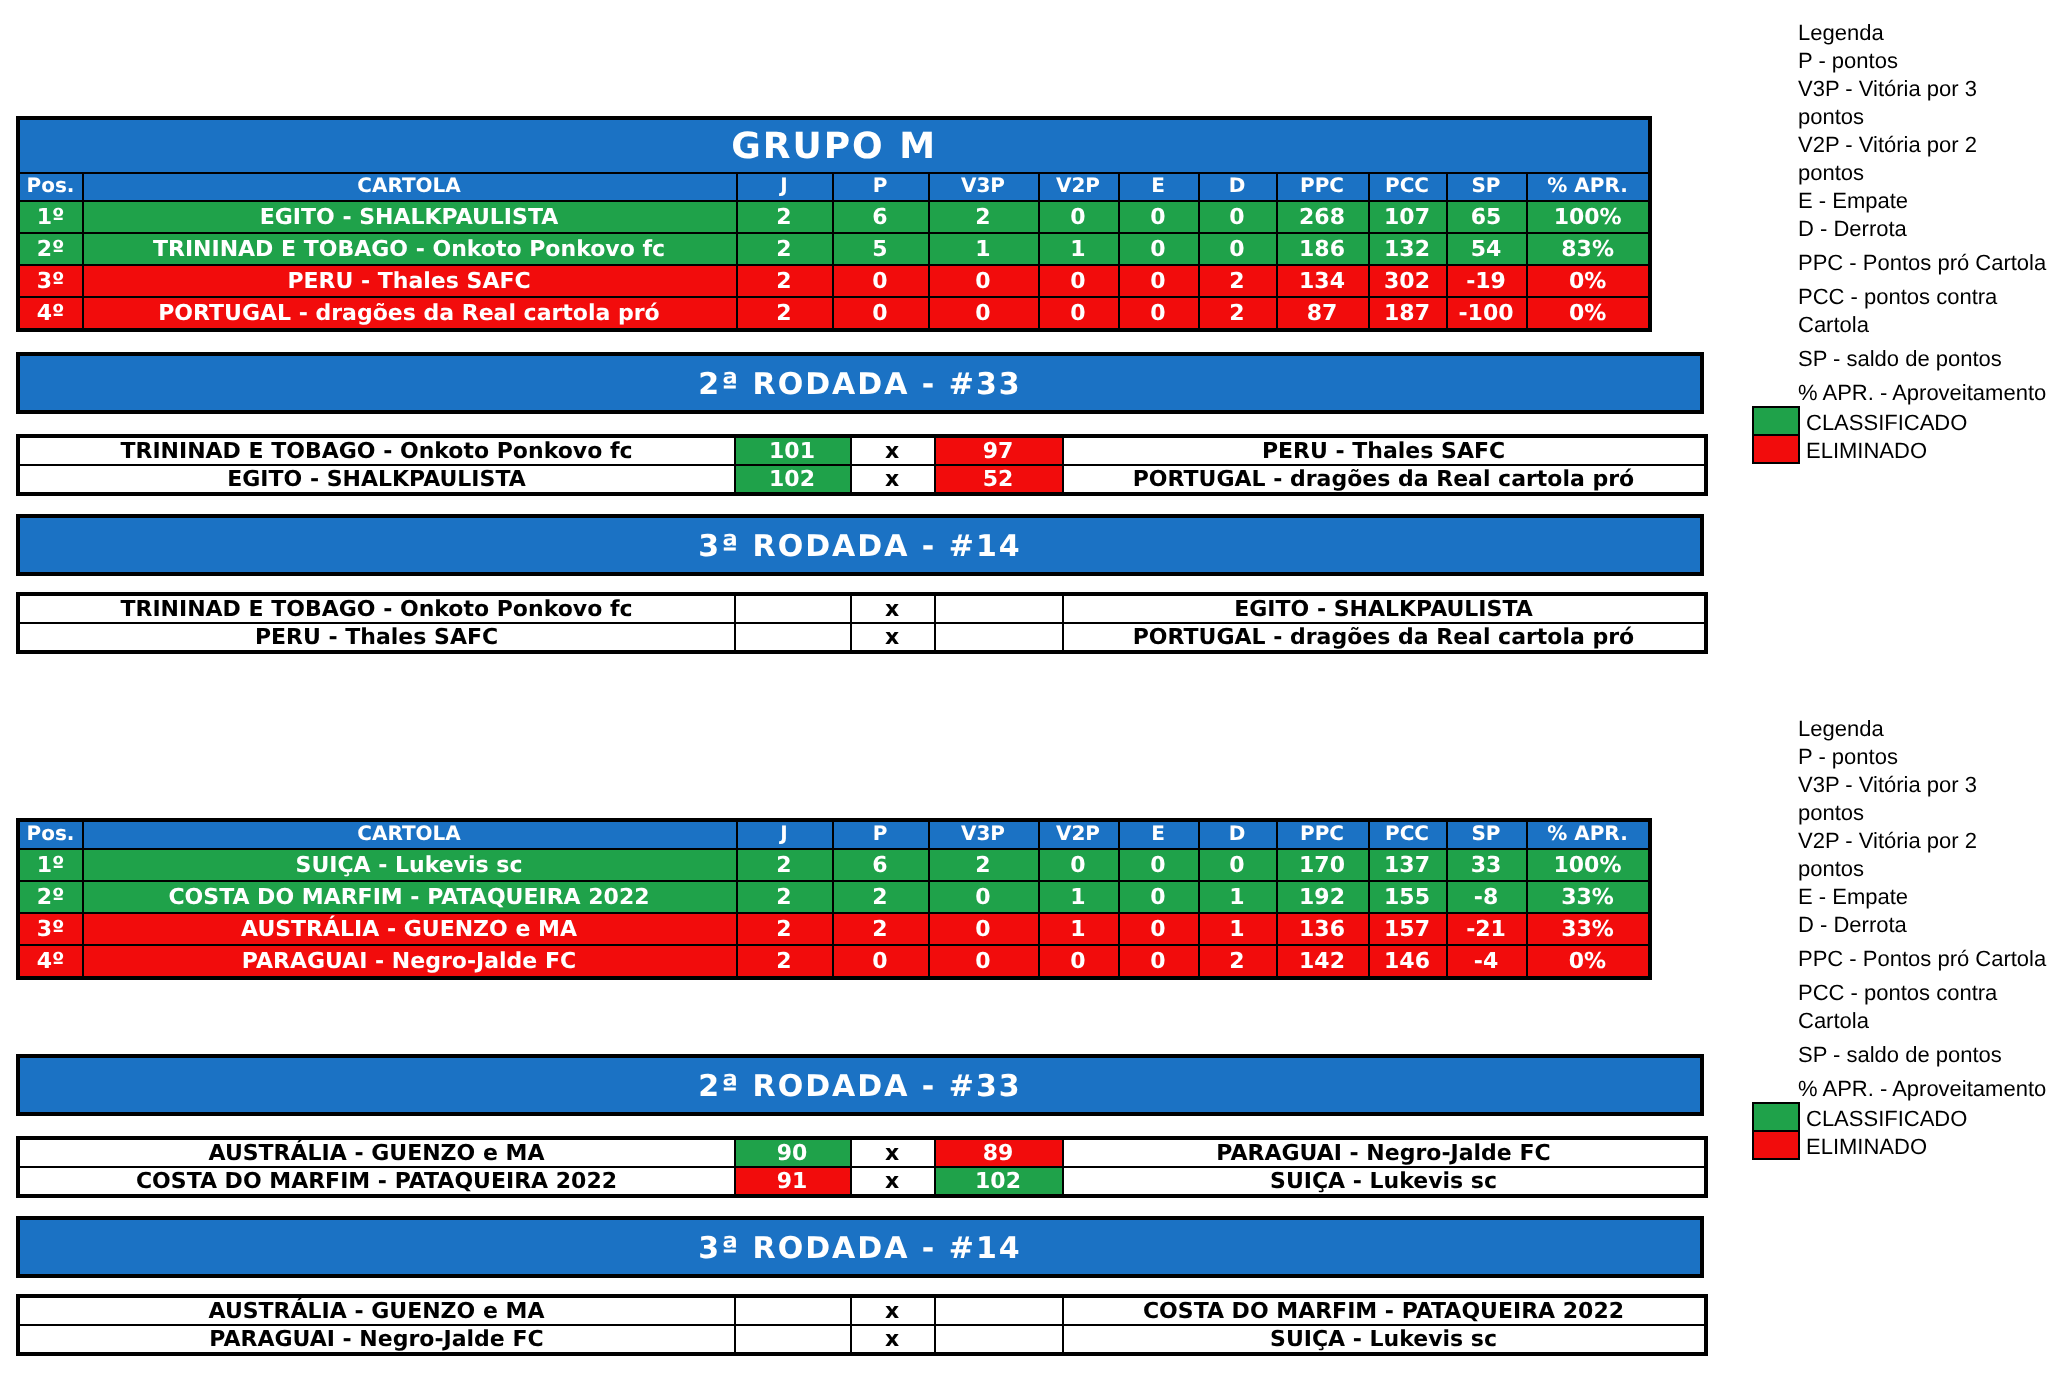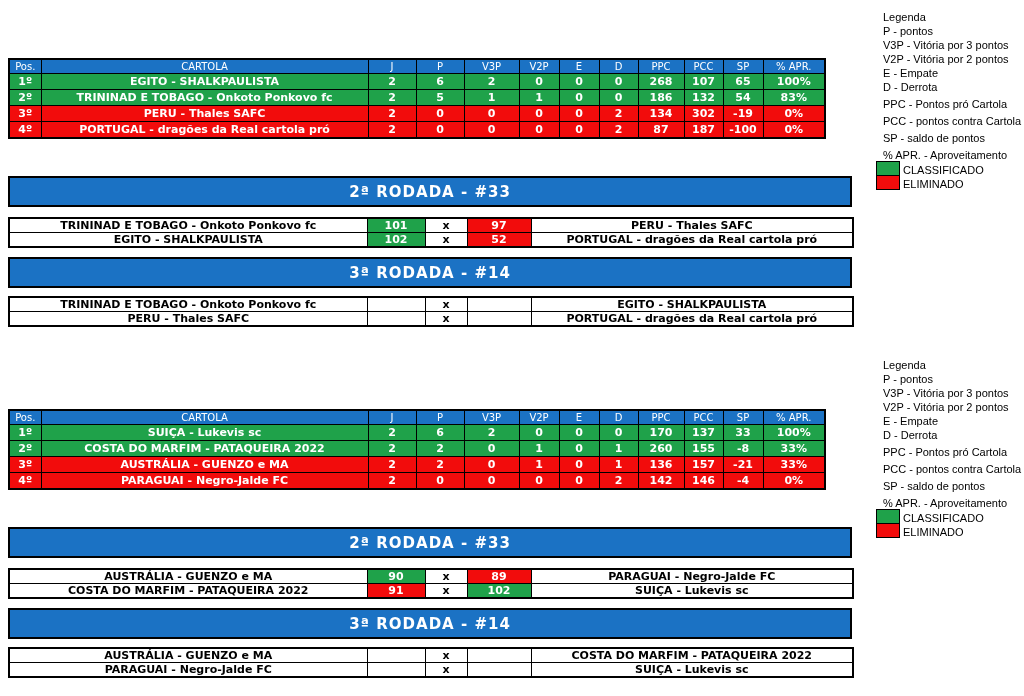--- a/index.html
+++ b/index.html
@@ -6,42 +6,42 @@
   html,body{margin:0;padding:0;}
   body{width:1024px;height:696px;background:#fff;position:relative;overflow:hidden;
        font-family:"DejaVu Sans",sans-serif;}
   .abs{position:absolute;}
   table{border-collapse:collapse;table-layout:fixed;}
 
   
   .standings{width:816px;border:2px solid #000;}
   .standings td{border:1px solid #000;text-align:center;overflow:hidden;white-space:nowrap;padding:0;}
   .title-cell{height:26px;background:var(--blue);color:#fff;font-weight:bold;font-size:18px;letter-spacing:1px;}
-  .cols td{height:13px;background:var(--blue);color:#fff;font-weight:normal;font-size:10px;}
+  .cols td{height:13px;background:var(--blue);color:#fff;font-weight:bold;font-size:10px;}
   .data td{height:15px;color:#fff;font-weight:bold;font-size:11px;}
   tr.classified td{background:var(--green);}
   tr.eliminated td{background:var(--red);}
 
   
   .round-bar{box-sizing:border-box;width:844px;height:31px;background:var(--blue);border:2px solid #000;
              color:#fff;font-weight:bold;font-size:15px;letter-spacing:1px;
              display:flex;align-items:center;justify-content:center;}
 
   
   .match{width:844px;border:2px solid #000;background:#fff;}
   .match td{border:1px solid #000;height:13px;text-align:center;font-weight:bold;font-size:11px;
             color:#000;white-space:nowrap;overflow:hidden;padding:0;}
   .match td.score{color:#fff;margin-left:17px;}
   .score.win{background:var(--green);}
   .score.loss{background:var(--red);}
   .score.none{background:#fff;}
 
   
   .legend{width:148px;font-family:"Liberation Sans",sans-serif;font-size:11px;color:#000;}
-  .legend-title,.legend-item{padding-left:7px;line-height:14px;}
+  .legend-title,.legend-item{padding-left:7px;line-height:14px;margin-left:16px;}
   .legend-item:nth-child(n+7){margin-top:3px;}
   .swatch-row{display:flex;align-items:flex-end;height:15px;margin-top:-1px;}
   .swatch-row:first-of-type{margin-top:2px;}
   .swatch{box-sizing:border-box;width:24px;height:15px;border:1px solid #000;margin-right:3px;flex:none;}
   .swatch.green{background:var(--green);}
   .swatch.red{background:var(--red);}
   .swatch-label{white-space:nowrap;}
 </style>
 </head>
 <body>
@@ -55,20 +55,23 @@
       <col style="width:55px">
       <col style="width:40px">
       <col style="width:40px">
       <col style="width:39px">
       <col style="width:46px">
       <col style="width:39px">
       <col style="width:40px">
       <col style="width:62px">
     </colgroup>
   <tbody>
+      <tr>
+        <td class="title-cell" colspan="12">GRUPO M</td>
+      </tr>
   <tr class="cols">
     <td>Pos.</td>
     <td>CARTOLA</td>
     <td>J</td>
     <td>P</td>
     <td>V3P</td>
     <td>V2P</td>
     <td>E</td>
     <td>D</td>
     <td>PPC</td>
@@ -237,21 +240,21 @@
   </tr>
   <tr class="data classified">
     <td>2º</td>
     <td>COSTA DO MARFIM - PATAQUEIRA 2022</td>
     <td>2</td>
     <td>2</td>
     <td>0</td>
     <td>1</td>
     <td>0</td>
     <td>1</td>
-    <td>260</td>
+    <td>192</td>
     <td>155</td>
     <td>-8</td>
     <td>33%</td>
   </tr>
   <tr class="data eliminated">
     <td>3º</td>
     <td>AUSTRÁLIA - GUENZO e MA</td>
     <td>2</td>
     <td>2</td>
     <td>0</td>

